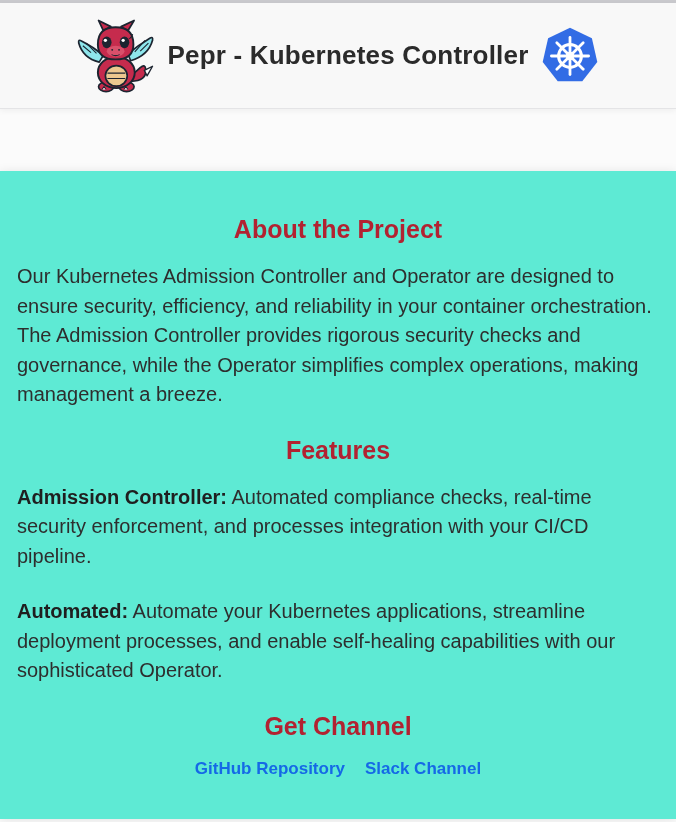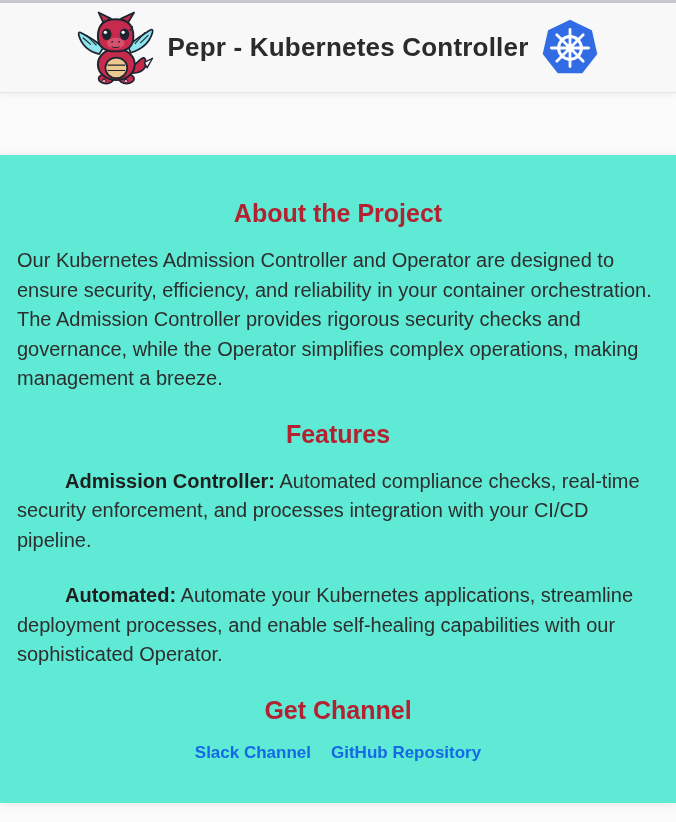--- a/index.html
+++ b/index.html
@@ -9,21 +9,21 @@
     font-family: "Liberation Sans", "DejaVu Sans", sans-serif;
     width: 676px;
     height: 822px;
     overflow: hidden;
   }
   .top-strip {
     height: 3px;
     background: #c9c9cd;
   }
   header.site-header {
-    height: 90px;
+    height: 106px;
     background: #f8f8f8;
     border-bottom: 1px solid #e4e4e6;
     box-shadow: 0 2px 6px rgba(0,0,0,0.05);
     display: flex;
     align-items: center;
     justify-content: center;
     gap: 10px;
   }
   .logo-dragon { width: 82px; height: 76px; flex: 0 0 auto; }
   .logo-k8s { width: 62px; height: 60px; flex: 0 0 auto; }
@@ -49,21 +49,21 @@
     font-weight: bold;
     margin: 26px 0 18px 0;
   }
   .card h2:first-child { margin-top: 22px; }
   .card p {
     font-size: 20px;
     line-height: 29.5px;
     color: #2e2e2e;
     margin: 0 0 26px 0;
   }
-  .card p strong { color: #1f1f1f; margin-left: 48px; }
+  .card p strong { color: #1f1f1f; }
   .links-row {
     display: flex;
     justify-content: center;
     gap: 20px;
     margin-top: 0;
   }
   .links-row a {
     color: #1569e6;
     font-weight: bold;
     font-size: 17px;
@@ -142,16 +142,16 @@
   <h2>About the Project</h2>
   <p>Our Kubernetes Admission Controller and Operator are designed to ensure security, efficiency, and reliability in your container orchestration. The Admission Controller provides rigorous security checks and governance, while the Operator simplifies complex operations, making management a breeze.</p>
 
   <h2>Features</h2>
   <p><strong>Admission Controller:</strong> <span>Automated compliance checks, real-time security enforcement, and processes integration with your CI/CD pipeline.</span></p>
   <p><strong>Automated:</strong> <span>Automate your Kubernetes applications, streamline deployment processes, and enable self-healing capabilities with our sophisticated Operator.</span></p>
 
   <h2>Get Channel</h2>
 
   <div class="links-row">
+    <a href="#">GitHub Repository</a>
     <a href="#">Slack Channel</a>
-    <a href="#">GitHub Repository</a>
   </div>
 </main>
 
 </body></html>

